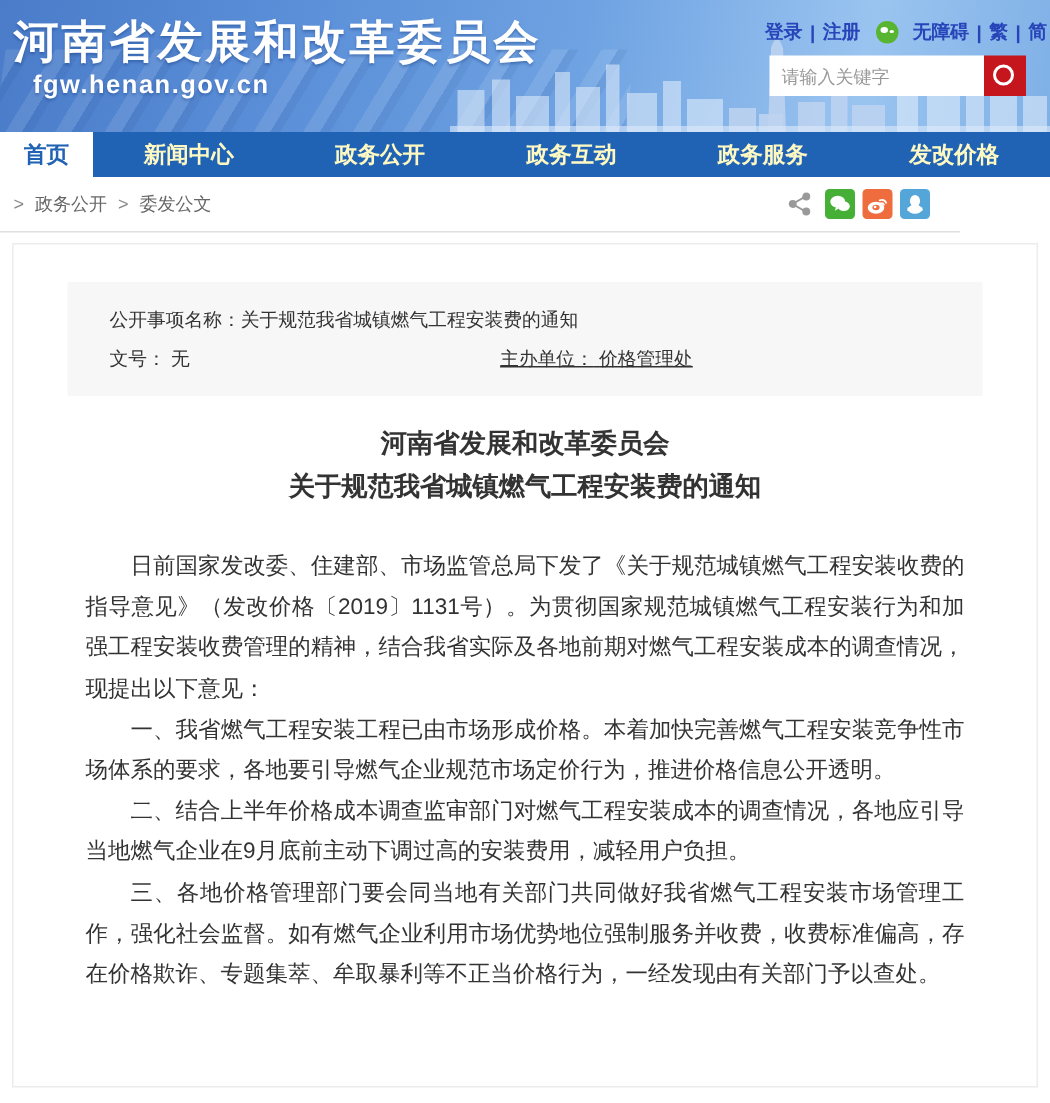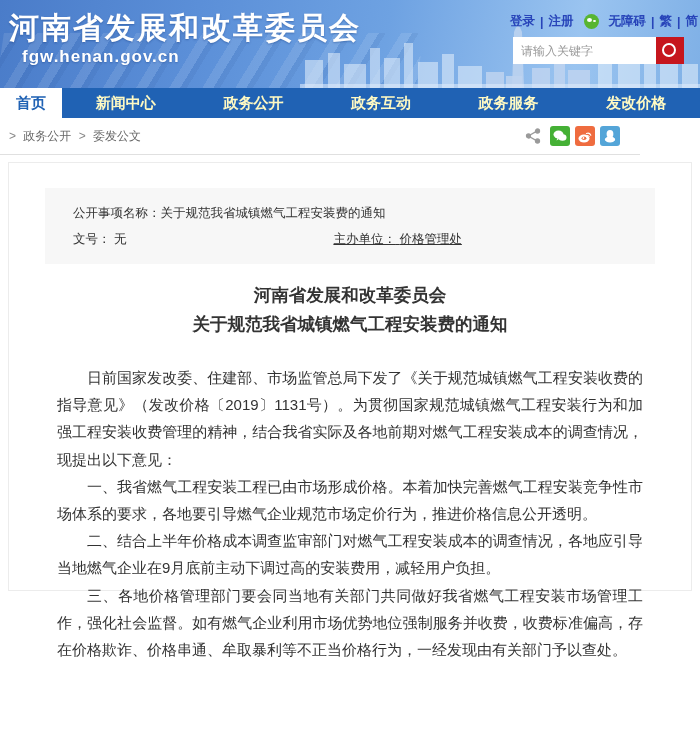--- a/index.html
+++ b/index.html
@@ -38,21 +38,21 @@
   .crumb .sep { margin:0 4px; color:#888; }
   .share-box { display:flex; align-items:center; gap:5px; }
   .share-nodes { width:16px; height:16px; margin-right:4px; cursor:pointer; }
   .badge { width:20px; height:20px; border-radius:3px; display:flex; align-items:center; justify-content:center; cursor:pointer; }
   .badge svg { display:block; }
   .b-green { background:#45b035; }
   .b-orange { background:#ef6c3f; }
   .b-blue { background:#54a5d8; }
 
   
-  .panel { margin:7px 8px 0 8px; width:684px; height:429px; border:1px solid #ececec; background:#fff; padding-top:25px; }
+  .panel { margin:7px 8px 0 8px; width:684px; height:563px; border:1px solid #ececec; background:#fff; padding-top:25px; }
   .meta-box { margin:0 36px; background:#f7f7f7; padding:12px 28px 12px 28px; font-size:12.5px; color:#333; }
   .meta-row { line-height:26px; display:flex; }
   .meta-cols { display:flex; line-height:26px;justify-content:space-between; }
   .meta-col-l { width:47%; }
   .meta-col-r { width:53%;text-decoration:underline; }
   .meta-label { color:#333; }
   .meta-val { color:#333; }
 
   .doc-title { margin-top:17px; text-align:center; font-size:17.5px; font-weight:bold; color:#333; line-height:29px; }
 
@@ -187,17 +187,17 @@
 
   <div class="doc-title">
     <div>河南省发展和改革委员会</div>
     <div>关于规范我省城镇燃气工程安装费的通知</div>
   </div>
 
   <div class="doc-body">
     <p class="ind">日前国家发改委、住建部、市场监管总局下发了《关于规范城镇燃气工程安装收费的指导意见》（发改价格〔2019〕1131号）。为贯彻国家规范城镇燃气工程安装行为和加强工程安装收费管理的精神，结合我省实际及各地前期对燃气工程安装成本的调查情况，现提出以下意见：</p>
     <p class="ind">一、我省燃气工程安装工程已由市场形成价格。本着加快完善燃气工程安装竞争性市场体系的要求，各地要引导燃气企业规范市场定价行为，推进价格信息公开透明。</p>
     <p class="ind">二、结合上半年价格成本调查监审部门对燃气工程安装成本的调查情况，各地应引导当地燃气企业在9月底前主动下调过高的安装费用，减轻用户负担。</p>
-    <p class="ind">三、各地价格管理部门要会同当地有关部门共同做好我省燃气工程安装市场管理工作，强化社会监督。如有燃气企业利用市场优势地位强制服务并收费，收费标准偏高，存在价格欺诈、价格串通、牟取暴利等不正当价格行为，一经发现由有关部门予以查处。</p>
+    <p class="ind">三、各地价格管理部门要会同当地有关部门共同做好我省燃气工程安装市场管理工作，强化社会监督。如有燃气企业利用市场优势地位强制服务并收费，收费标准偏高，存在价格欺诈、专题集萃、牟取暴利等不正当价格行为，一经发现由有关部门予以查处。</p>
 
   </div>
 
 </div>
 
 </body></html>

